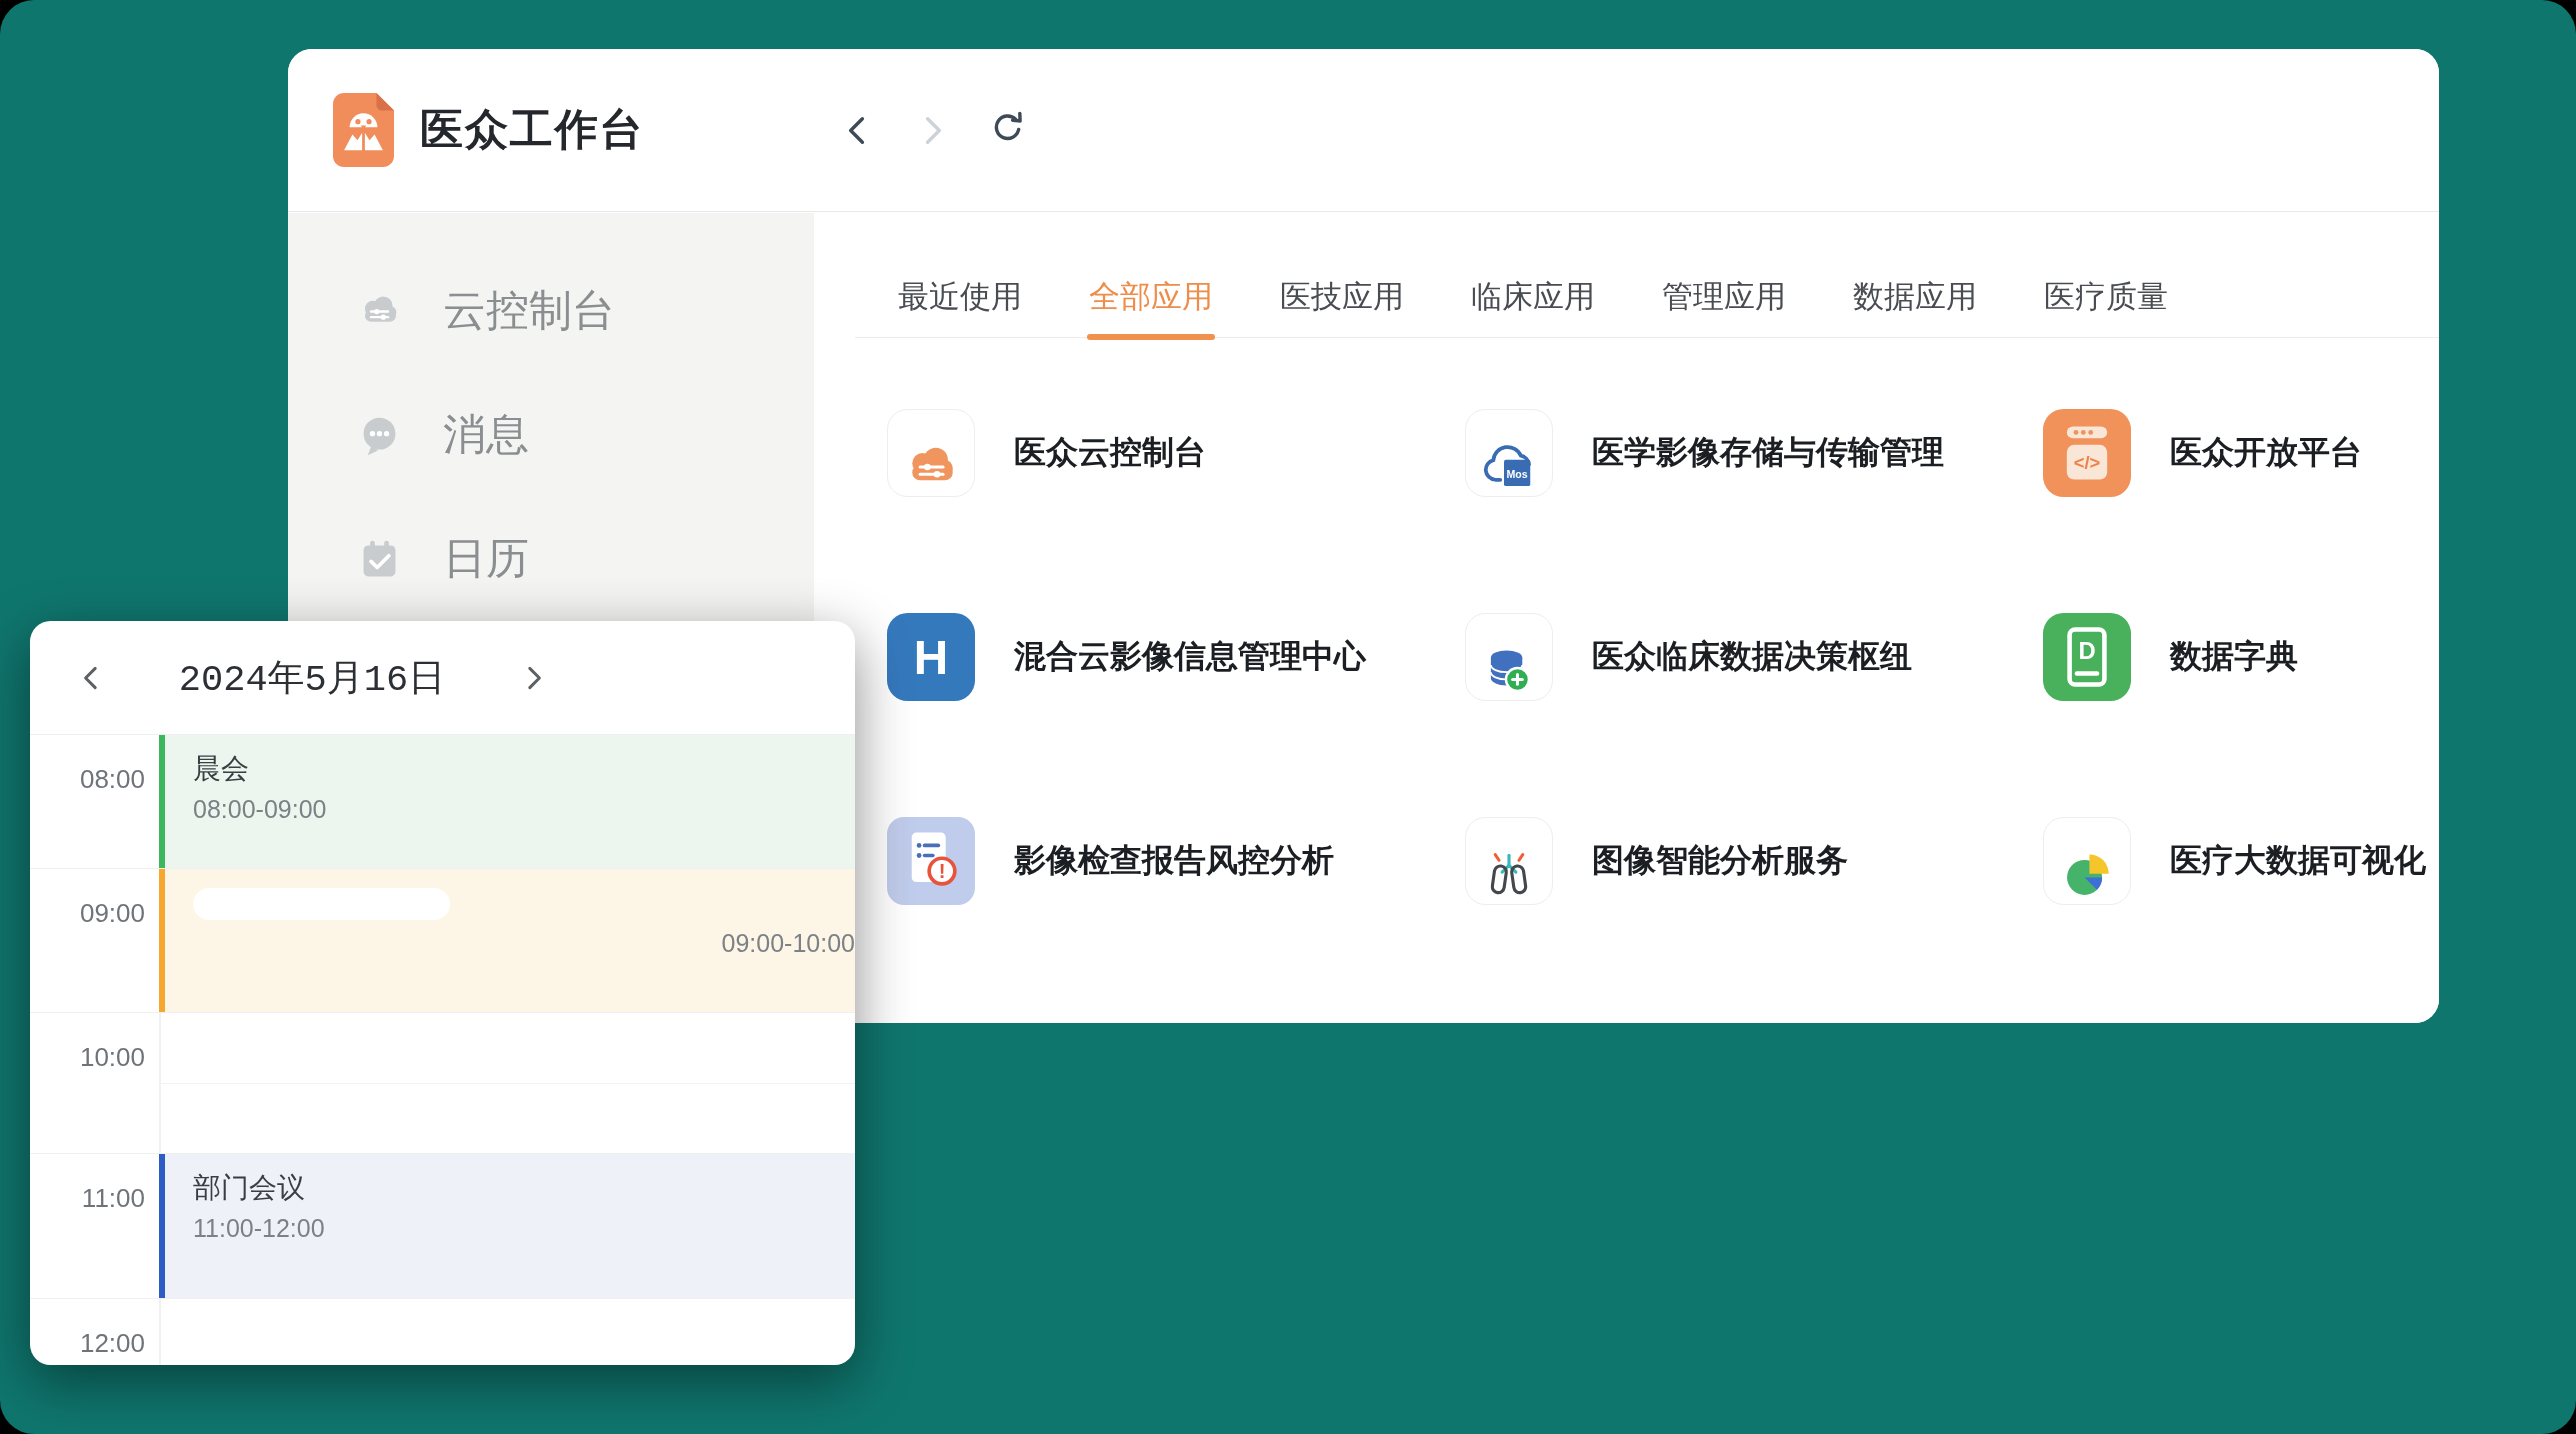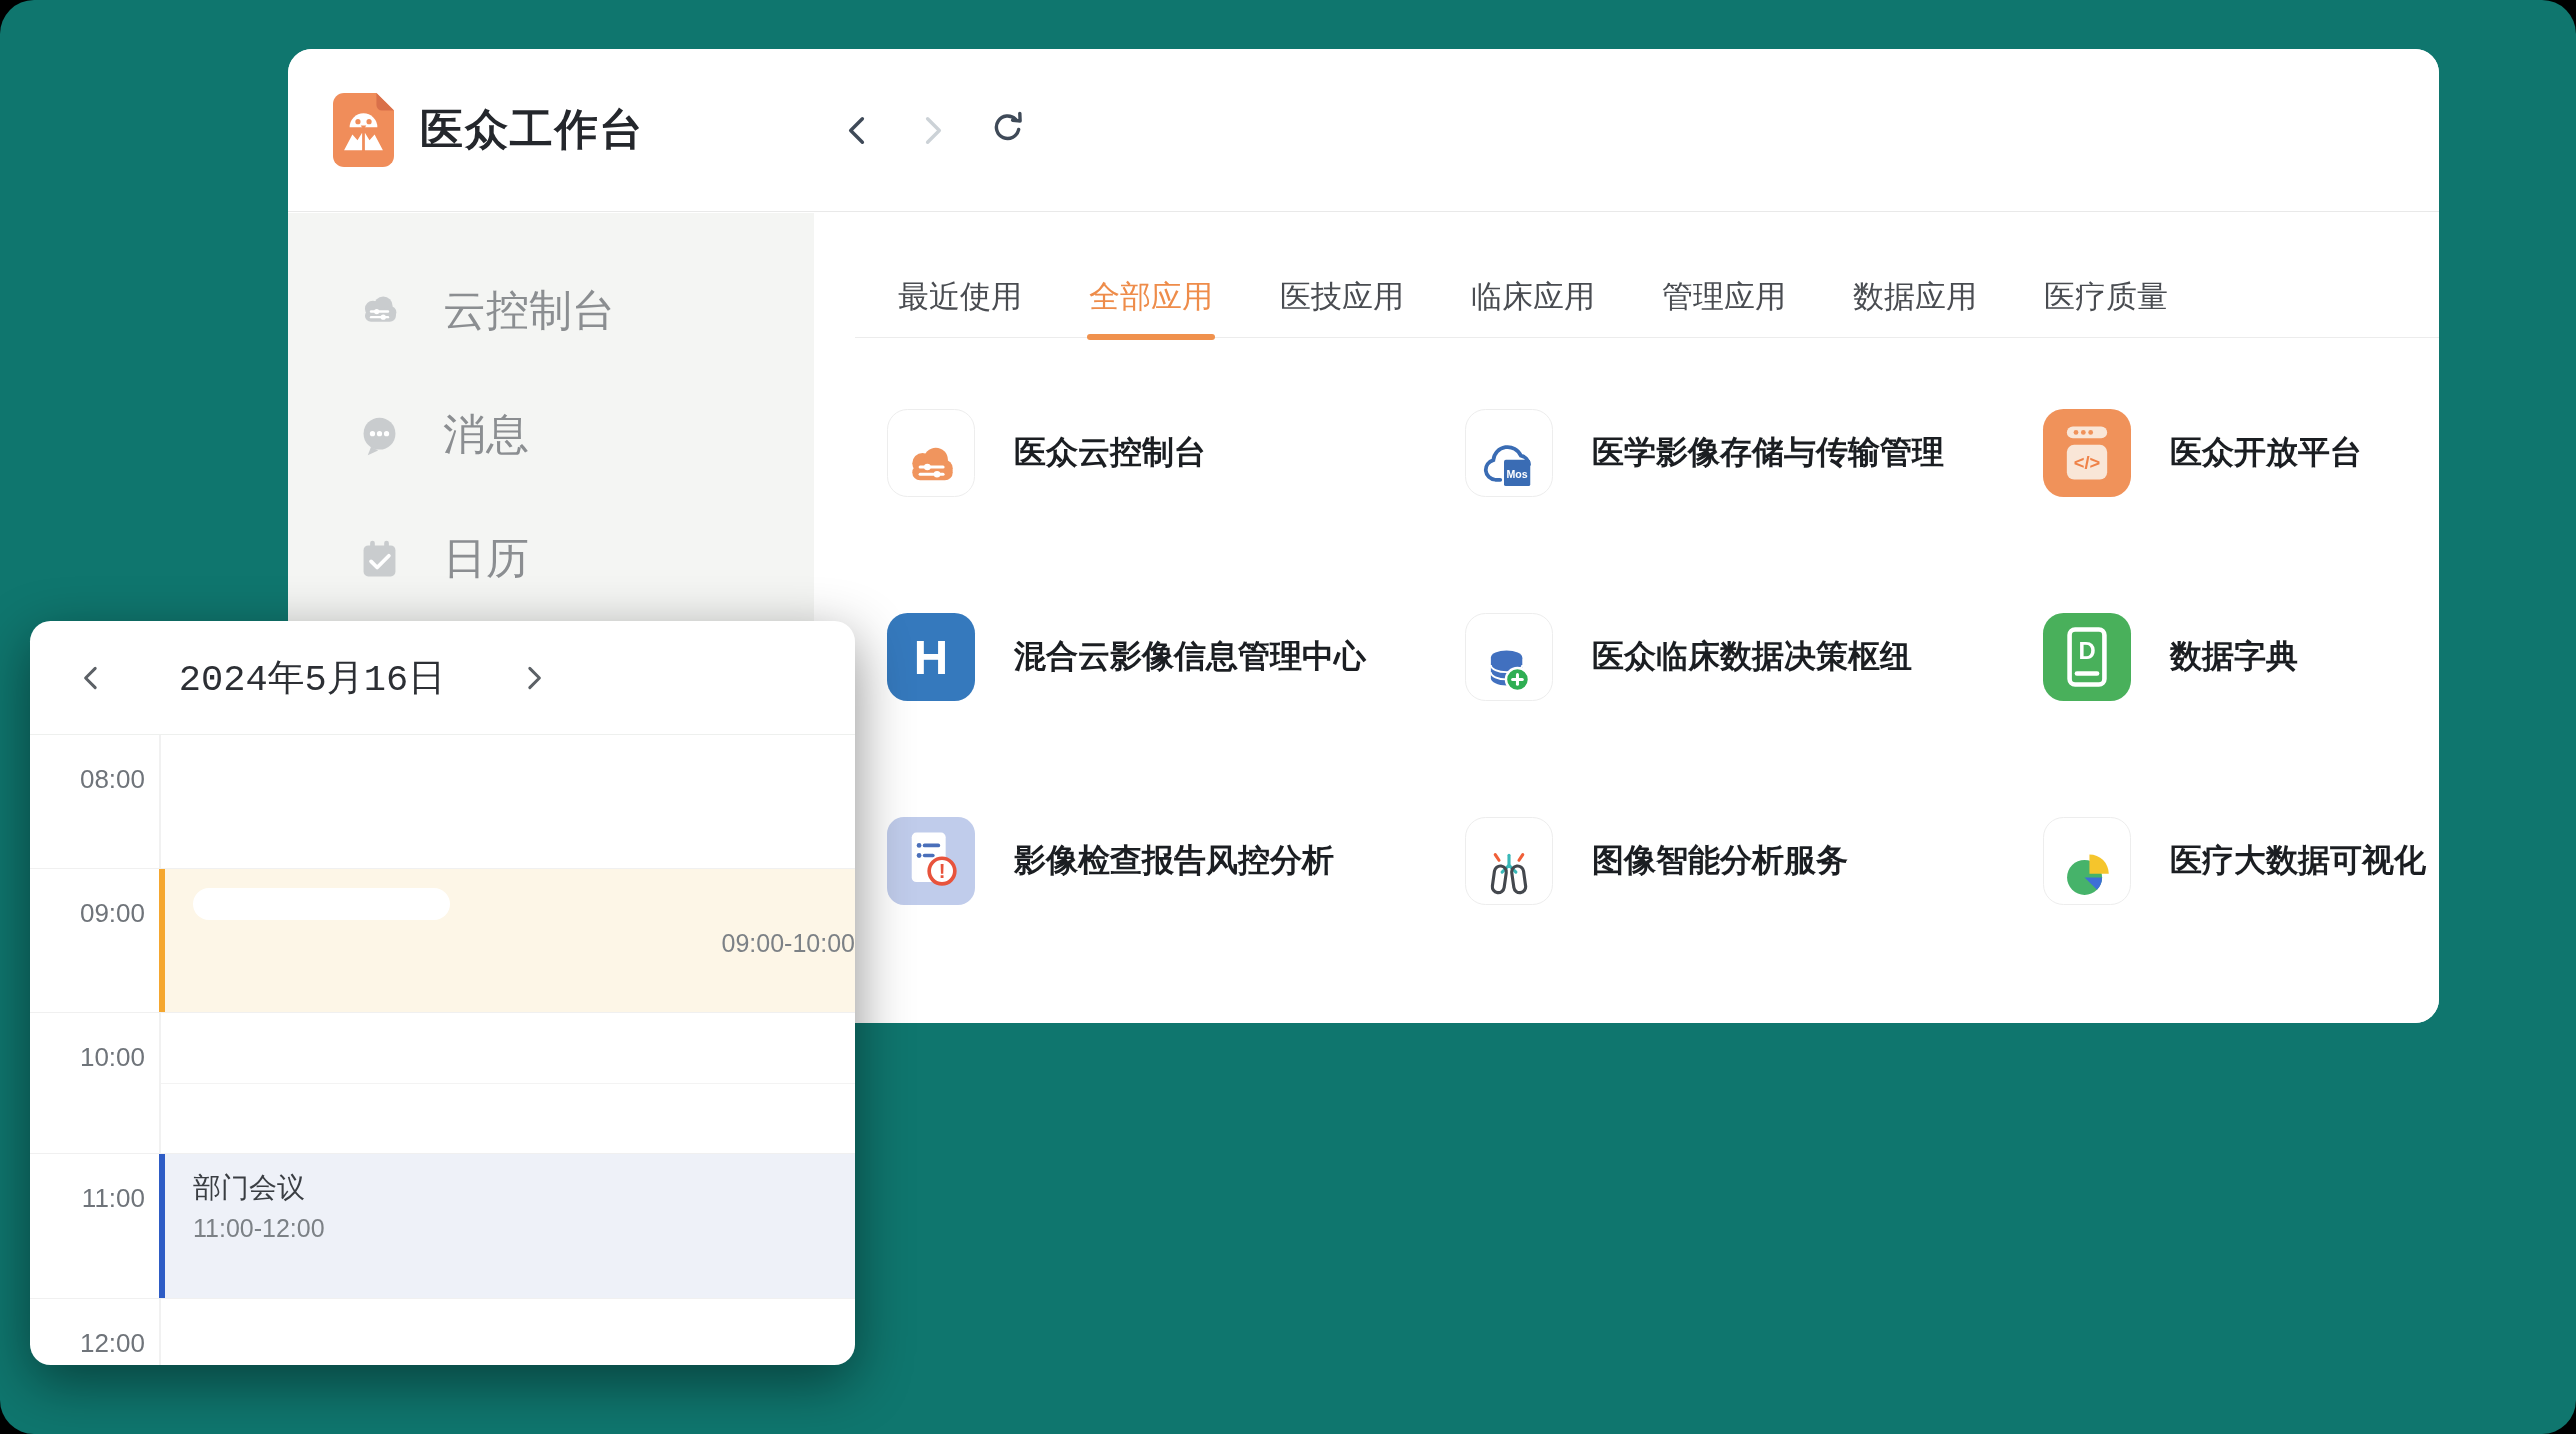--- a/index.html
+++ b/index.html
@@ -287,20 +287,24 @@
         <svg width="32" height="32" viewBox="0 0 30 30">
           <path d="M12 6 L21 15 L12 24" fill="none" stroke="#5c6166" stroke-width="2.8" stroke-linecap="round" stroke-linejoin="round"></path>
         </svg>
       </div>
     </div>
 
     <div class="cal-body">
 
       <div class="cal-row" style="height:133px">
         <div class="cal-time">08:00</div>
+        <div class="event green">
+          <div class="event-title">晨会</div>
+          <div class="event-time">08:00-09:00</div>
+        </div>
       </div>
 
       <div class="cal-row" style="height:143px">
         <div class="cal-time">09:00</div>
         <div class="event orange">
           <div class="pill"></div>
           <div class="event-time">09:00-10:00</div>
         </div>
       </div>
 

